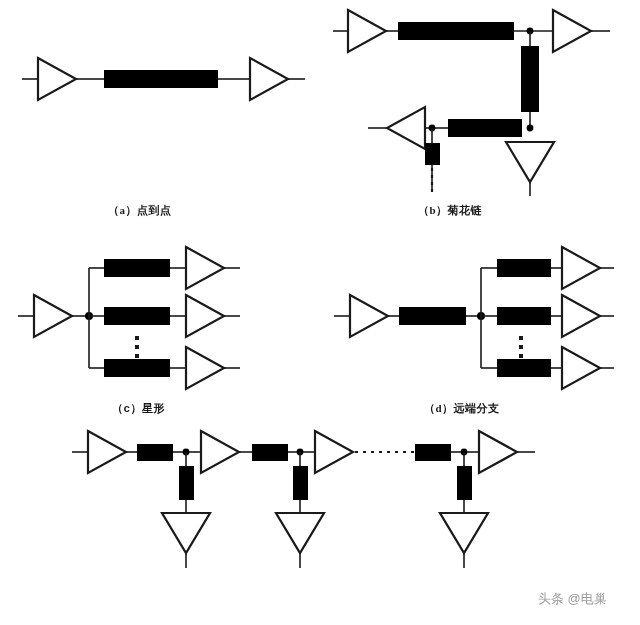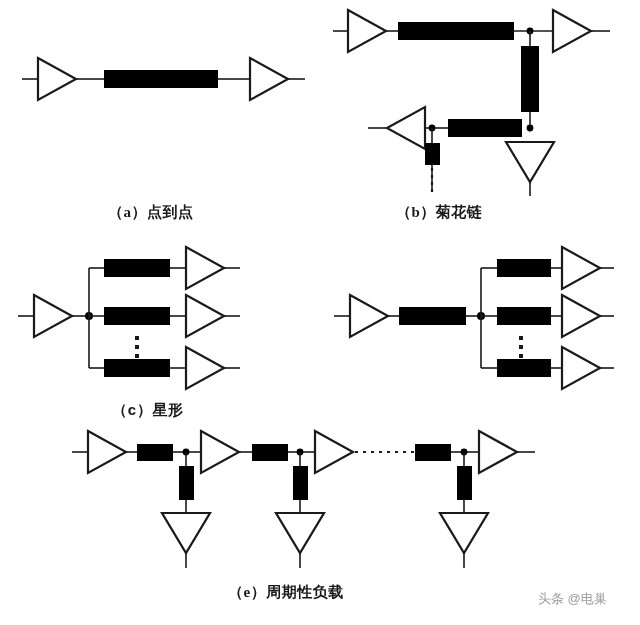--- a/index.html
+++ b/index.html
@@ -22,28 +22,28 @@
   }
   svg.diagram {
     position: absolute;
     left: 0; top: 0;
     width: 640px;
     height: 625px;
   }
   .caption {
     position: absolute;
     font-family: "Liberation Serif", "DejaVu Serif", serif;
-    font-size: 15px;
+    font-size: 11px;
     font-weight: bold;
     color: #1a1a1a;
     white-space: nowrap;
     letter-spacing: 0.5px;
   }
   .cap-a { left: 108px; top: 203px; }
-  .cap-b { left: 396px; top: 203px; }
+  .cap-b { left: 418px; top: 203px; }
   .cap-c { left: 112px; top: 401px; font-family: Liberation Mono, monospace; }
   .cap-d { left: 424px; top: 401px; }
   .cap-e { left: 228px; top: 583px; }
   .watermark {
     position: absolute;
     left: 538px;
     top: 590px;
     font-family: "Liberation Sans", "DejaVu Sans", sans-serif;
     font-size: 13px;
     color: #8a8a8a;
@@ -208,17 +208,17 @@
       <line x1="464" y1="553" x2="464" y2="568" stroke="#1a1a1a" stroke-width="1.6"></line>
 
       <use href="#buf-right" x="479" y="452"></use>
       <line x1="517" y1="452" x2="535" y2="452" stroke="#1a1a1a" stroke-width="1.6"></line>
     </g>
   </svg>
 
   <div class="caption cap-a">（a）点到点</div>
   <div class="caption cap-b">（b）菊花链</div>
   <div class="caption cap-c">（c）星形</div>
-  <div class="caption cap-e">（e）周期性负载</div>
+  <div class="caption cap-d">（d）远端分支</div>
 
   <div class="watermark">头条 @电巢</div>
 
 </div>
 
 </body></html>

